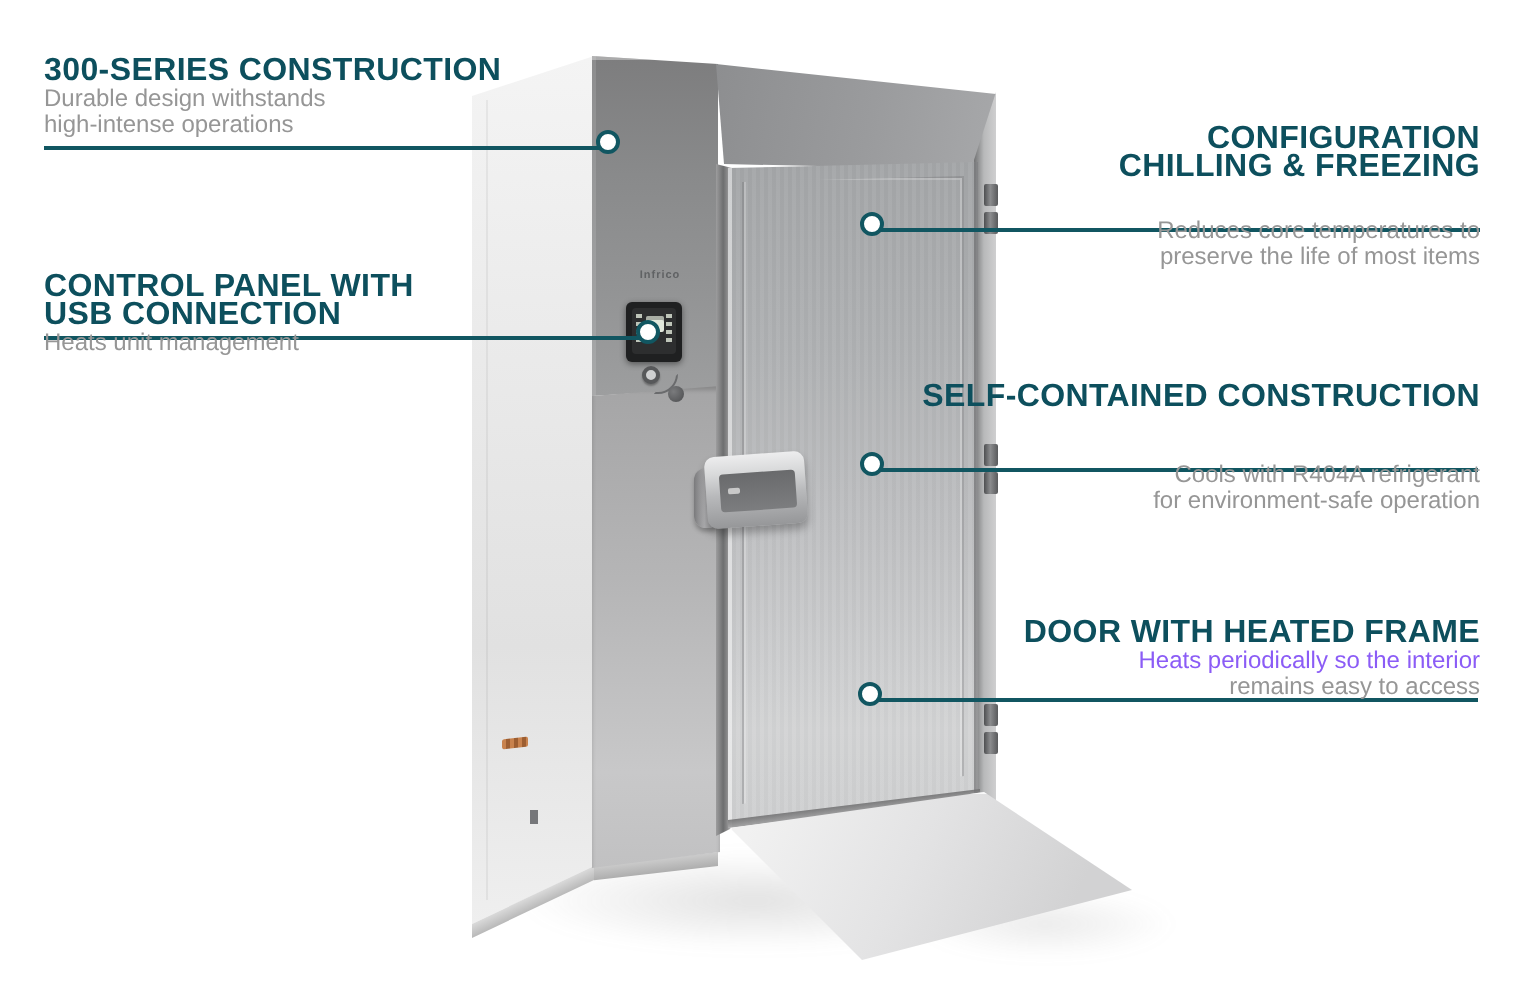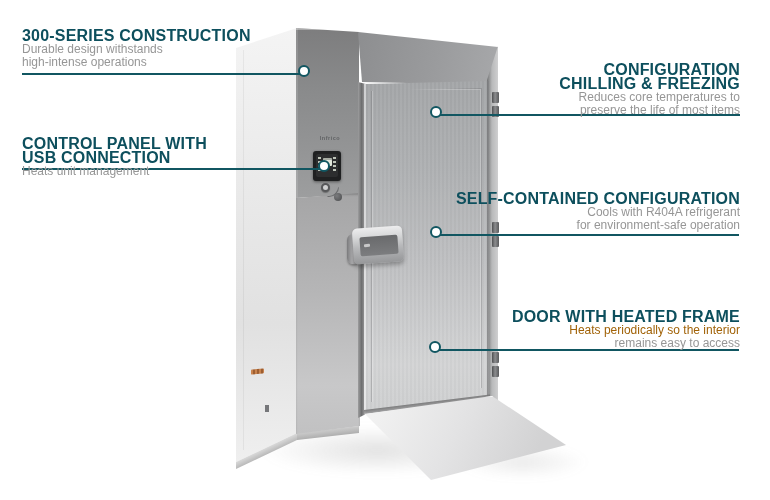--- a/index.html
+++ b/index.html
@@ -196,29 +196,29 @@
 
   <div class="abs callout left" style="left:22px; top:125px; width:260px;margin-top:12px;">
     <div class="title" style="color:#0d4f5d;">CONTROL PANEL WITH</div>
     <div class="title" style="color:#0d4f5d;">USB CONNECTION</div>
     <div class="desc" style="color:#969696;">Heats unit management</div>
   </div>
 
   <div class="abs callout right" style="right:30px; top:63px; width:320px;">
     <div class="title" style="color:#0d4f5d;">CONFIGURATION</div>
     <div class="title" style="color:#0d4f5d;">CHILLING &amp; FREEZING</div>
-    <div class="desc" style="color:#969696;">Reduces core temperatures to</div>
+    <div class="desc" style="color:#969696;margin-top:18px;">Reduces core temperatures to</div>
     <div class="desc" style="color:#969696;">preserve the life of most items</div>
   </div>
 
   <div class="abs callout right" style="right:30px; top:192px; width:320px;">
-    <div class="title" style="color:#0d4f5d;">SELF-CONTAINED CONFIGURATION</div>
-    <div class="desc" style="color:#969696;">Cools with R404A refrigerant</div>
+    <div class="title" style="color:#0d4f5d;">SELF-CONTAINED CONSTRUCTION</div>
+    <div class="desc" style="color:#969696;margin-top:25px;">Cools with R404A refrigerant</div>
     <div class="desc" style="color:#969696;">for environment-safe operation</div>
   </div>
 
   <div class="abs callout right" style="right:30px; top:310px; width:320px;">
     <div class="title" style="color:#0d4f5d;">DOOR WITH HEATED FRAME</div>
-    <div class="desc" style="color:#a16207;">Heats periodically so the interior</div>
+    <div class="desc" style="color:#8b5cf6;">Heats periodically so the interior</div>
     <div class="desc" style="color:#969696;">remains easy to access</div>
   </div>
 
 </div>
 
 </body></html>

